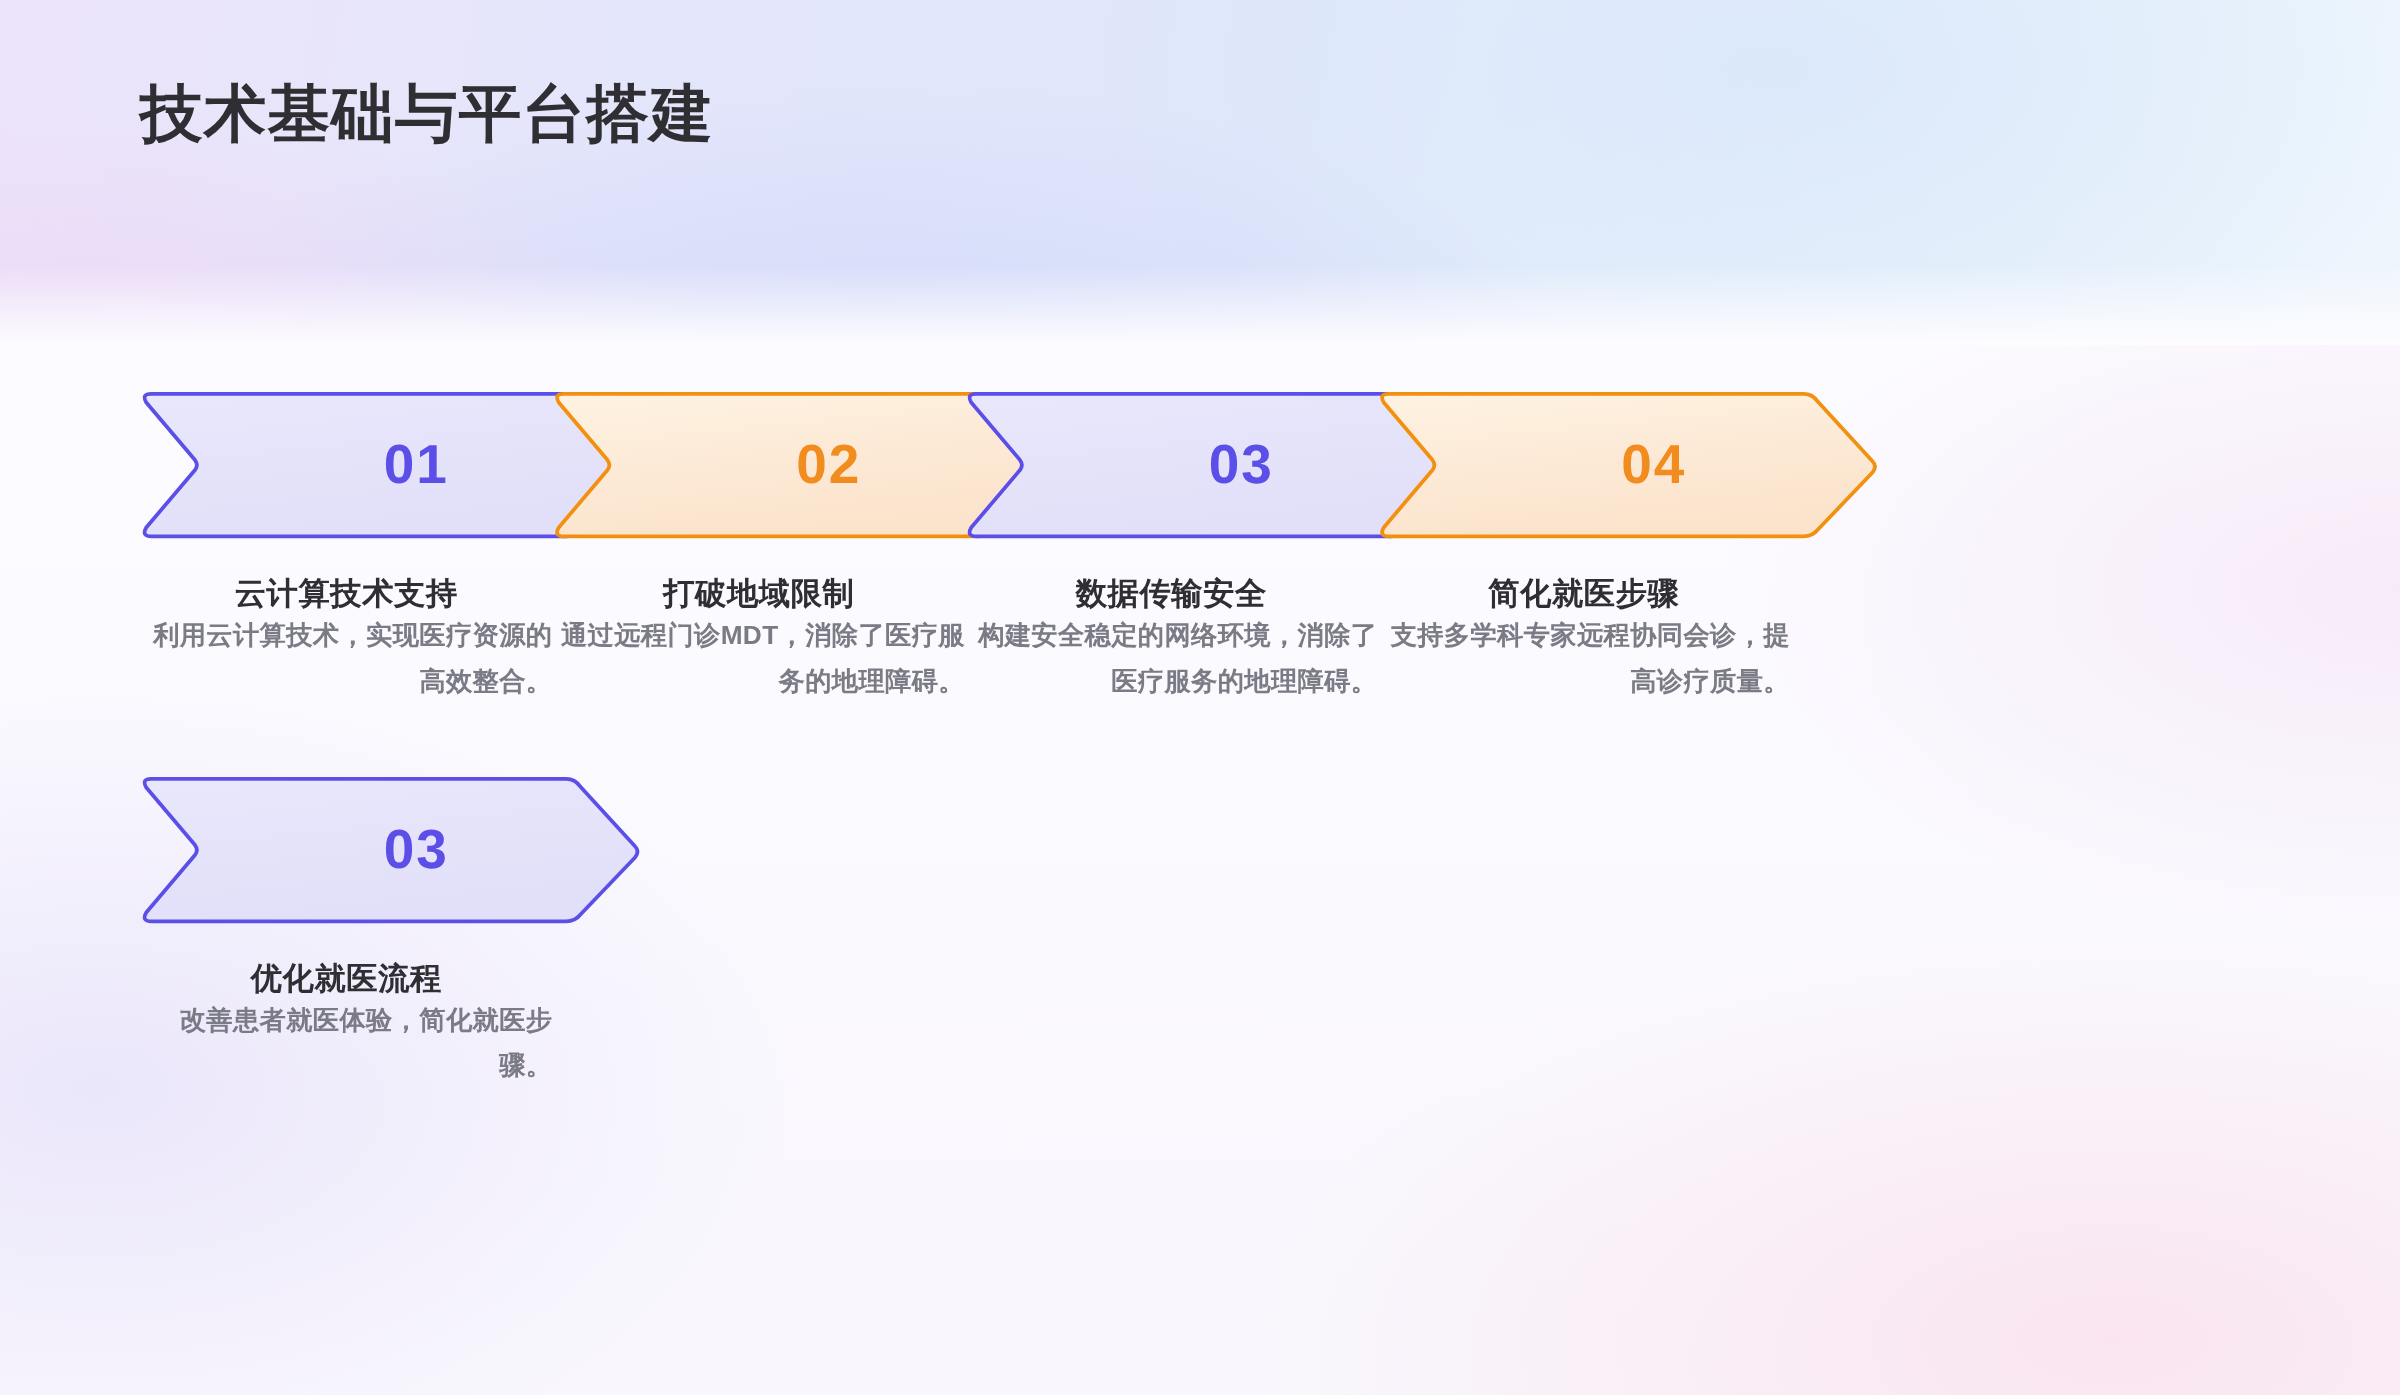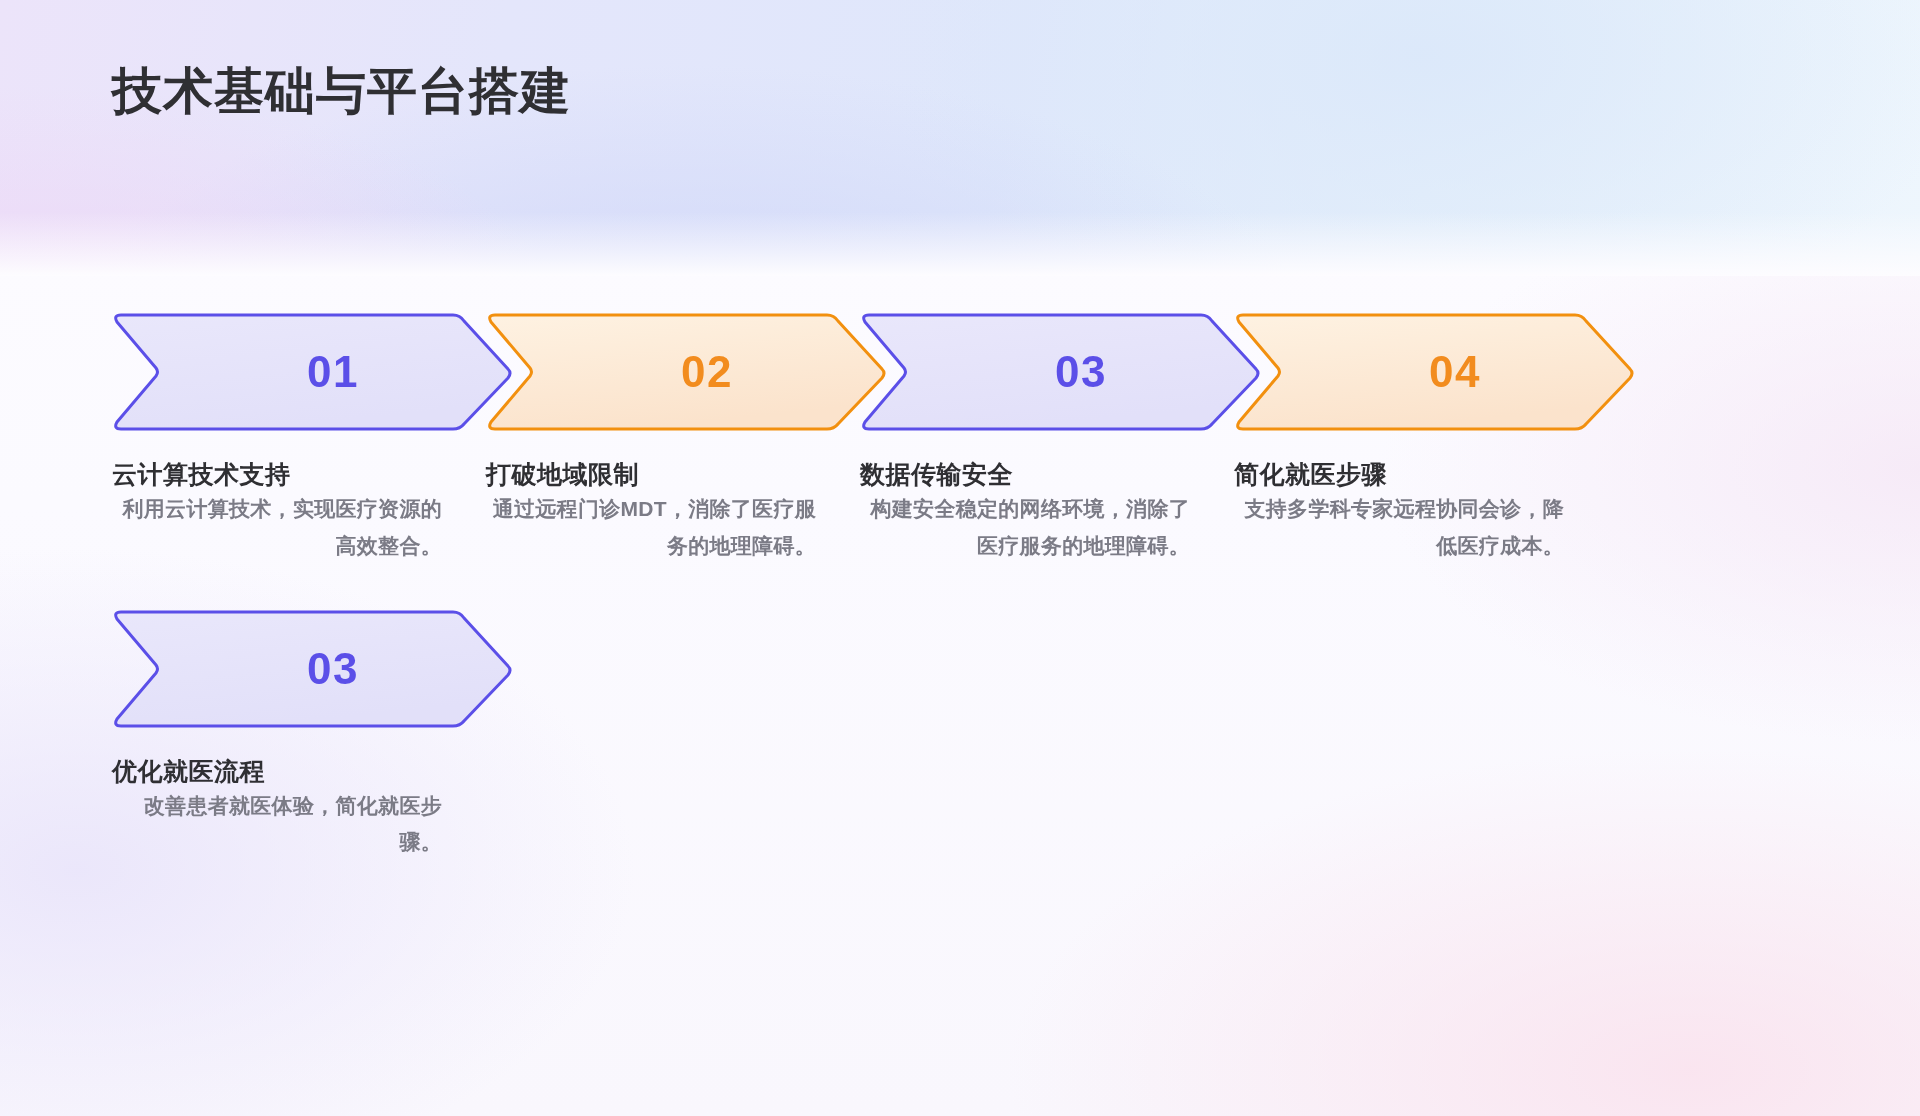--- a/index.html
+++ b/index.html
@@ -64,21 +64,20 @@
   #steps {
     position: absolute;
     left: 112px;
     top: 312px;
     width: 1700px;
     display: grid;
     grid-template-columns: repeat(4, 330px);
     column-gap: 0px;
     row-gap: 55px;
     z-index: 3;
-    gap: 44px;
   }
 
   .step { position: relative; width: 408px; }
 
   
   .chev-wrap {
     position: relative;
     width: 408px;
     height: 120px;
   }
@@ -96,20 +95,21 @@
     font-weight: 700;
     letter-spacing: 1.5px;
     pointer-events: none;
   }
   .step.purple .step-number { color: #5B4FE8; }
   .step.orange .step-number { color: #F28C1E; }
 
   .step-title {
     margin-top: 26px;
     width: 330px;
+    text-align: center;
     font-size: 25px;
     font-weight: 700;
     color: #2f2f33;
     letter-spacing: 0.5px;
   }
 
   .step-desc {
     width: 330px;
     text-align: right;
     font-size: 21px;
@@ -184,21 +184,21 @@
               <linearGradient id="g3" x1="0" y1="0" x2="0.35" y2="1">
                 <stop offset="0%" stop-color="#FEF2E2"></stop>
                 <stop offset="100%" stop-color="#FBE3CC"></stop>
               </linearGradient>
             </defs>
             <path d="M 9 3 L 341 3 Q 348 3 352 9 L 396 57 Q 400 61 396 66 L 352 112 Q 348 117 341 117 L 9 117 Q 1 117 5 110 L 44 64 Q 47 60 44 56 L 5 10 Q 1 3 9 3 Z" fill="url(#g3)" stroke="#F2900F" stroke-width="3" stroke-linejoin="round"></path>
           </svg>
           <div class="step-number">04</div>
         </div>
         <div class="step-title">简化就医步骤</div>
-        <div class="step-desc">支持多学科专家远程协同会诊，降低医疗成本。</div>
+        <div class="step-desc">支持多学科专家远程协同会诊，提高诊疗质量。</div>
       </div>
       <div class="step purple">
         <div class="chev-wrap">
           <svg class="chev-svg" viewBox="0 0 408 120">
             <defs>
               <linearGradient id="g4" x1="0" y1="0" x2="0.35" y2="1">
                 <stop offset="0%" stop-color="#E9E7FB"></stop>
                 <stop offset="100%" stop-color="#E2E0F9"></stop>
               </linearGradient>
             </defs>

